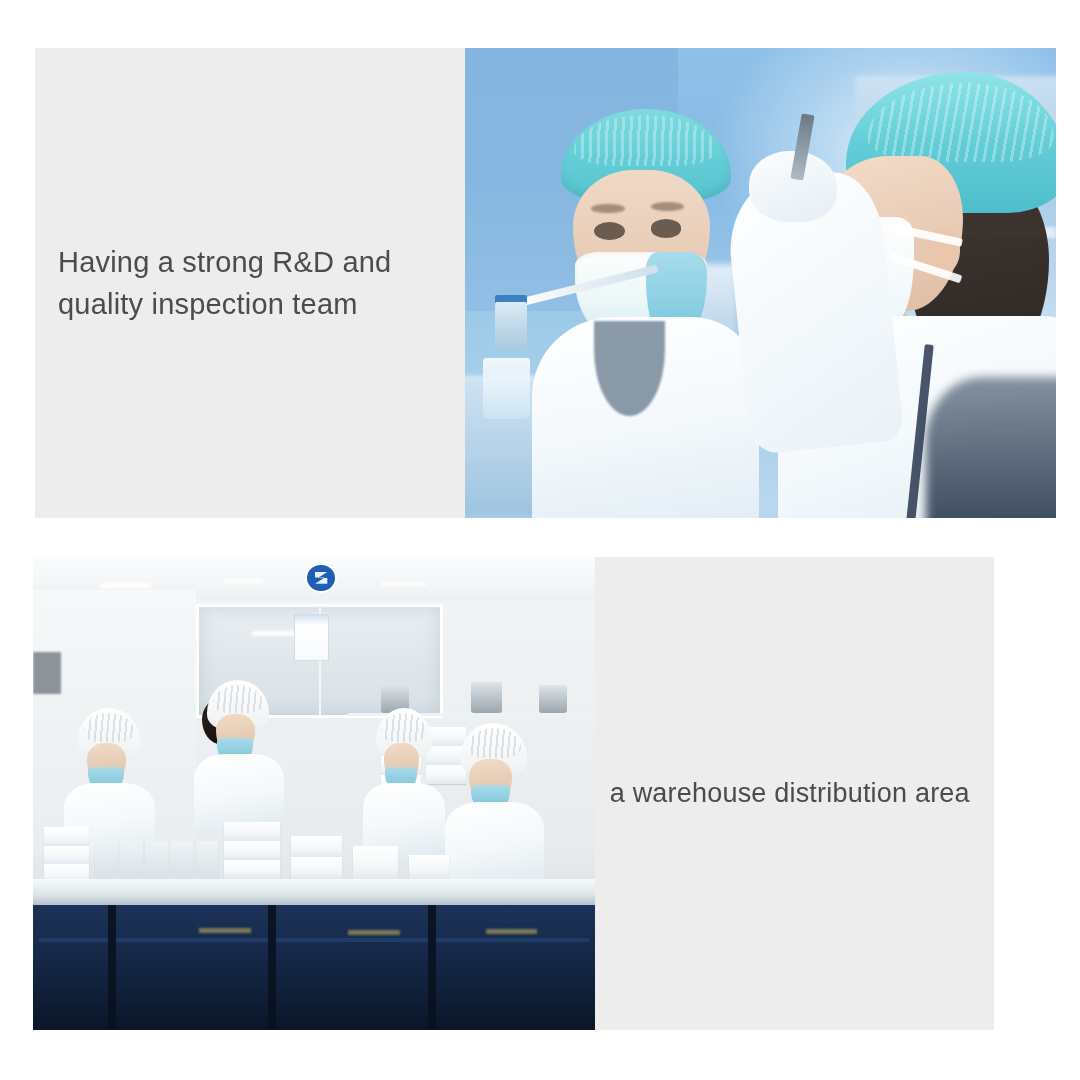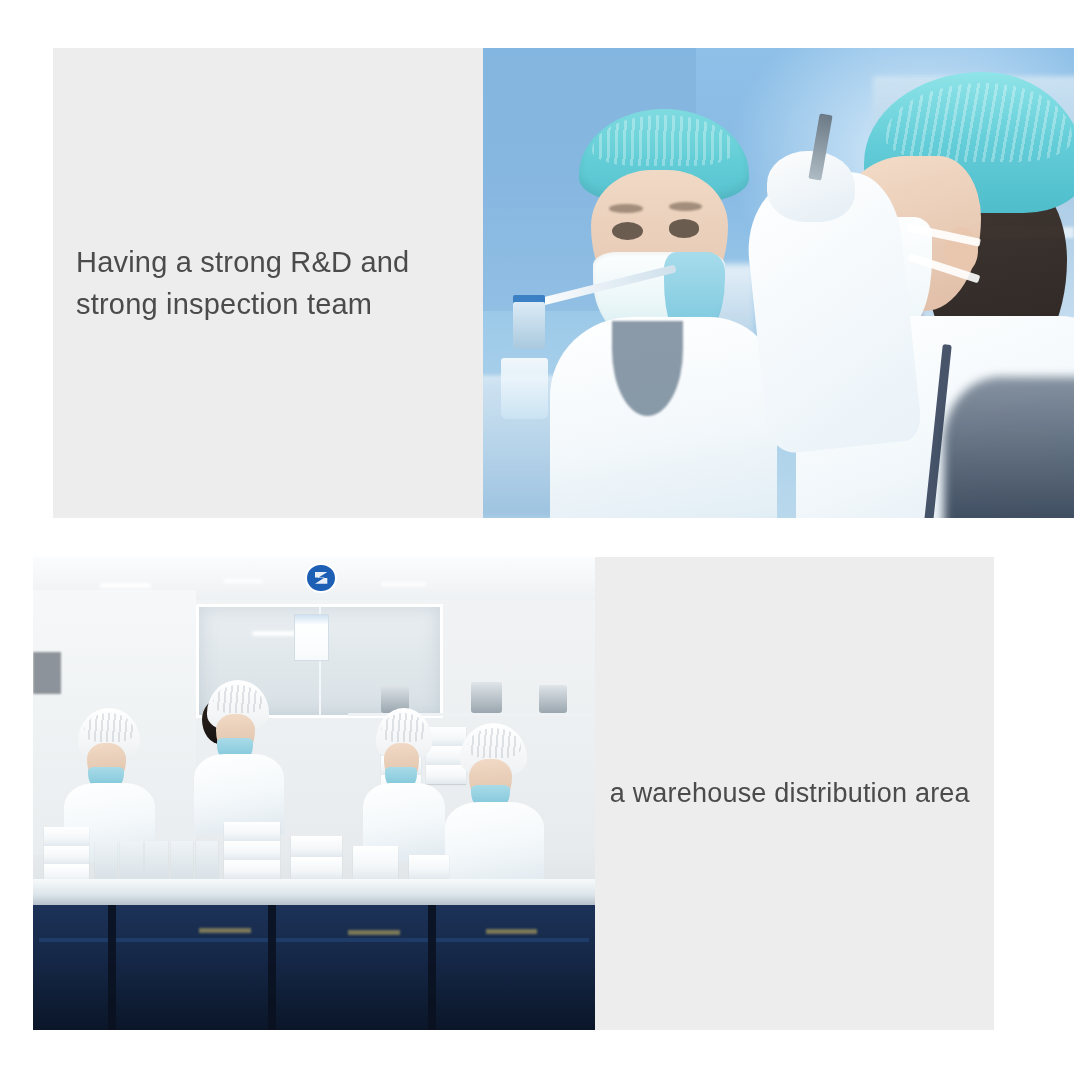--- a/index.html
+++ b/index.html
@@ -2,21 +2,21 @@
 <html><head>
 <meta charset="utf-8">
 <style>
   * { margin:0; padding:0; box-sizing:border-box; }
   html,body { width:1080px; height:1080px; background:#ffffff; overflow:hidden; }
   body { font-family:"Liberation Sans", sans-serif; }
 
   .canvas { position:relative; width:1080px; height:1080px; background:#ffffff; }
 
   
-  .section-top { position:absolute; left:53px; top:48px; width:1021px; height:470px; display:flex; }
+  .section-top { position:absolute; left:35px; top:48px; width:1021px; height:470px; display:flex; }
   .panel-gray { background:#ededed; display:flex; align-items:center; }
   .top-caption-panel { width:430px; height:470px; padding-left:23px; }
   .caption { color:#4b4b4b; font-weight:300; letter-spacing:0.2px; line-height:1.45; }
   .caption-top { font-size:29px; }
   .caption-bottom { font-size:27px; }
   .cap-line { display:block; white-space:nowrap; }
 
   .photo { position:relative; overflow:hidden; }
   .top-photo { width:591px; height:470px; background:#7fb4e0; }
 
@@ -293,21 +293,21 @@
 </head>
 <body>
 
 <div class="canvas">
 
   <div class="section-top">
 
     <div class="panel-gray top-caption-panel">
       <div class="caption caption-top">
         <span class="cap-line">Having a strong R&amp;D and</span>
-        <span class="cap-line">strong inspection team</span>
+        <span class="cap-line">quality inspection team</span>
       </div>
     </div>
 
     <div class="photo top-photo">
       <div class="lab-bg"></div>
       <div class="lab-wall-panel"></div>
       <div class="lab-glow"></div>
       <div class="lab-shelf"></div>
       <div class="lab-shelf-bar" style="top:20%"></div>
       <div class="lab-shelf-bar" style="top:38%"></div>

